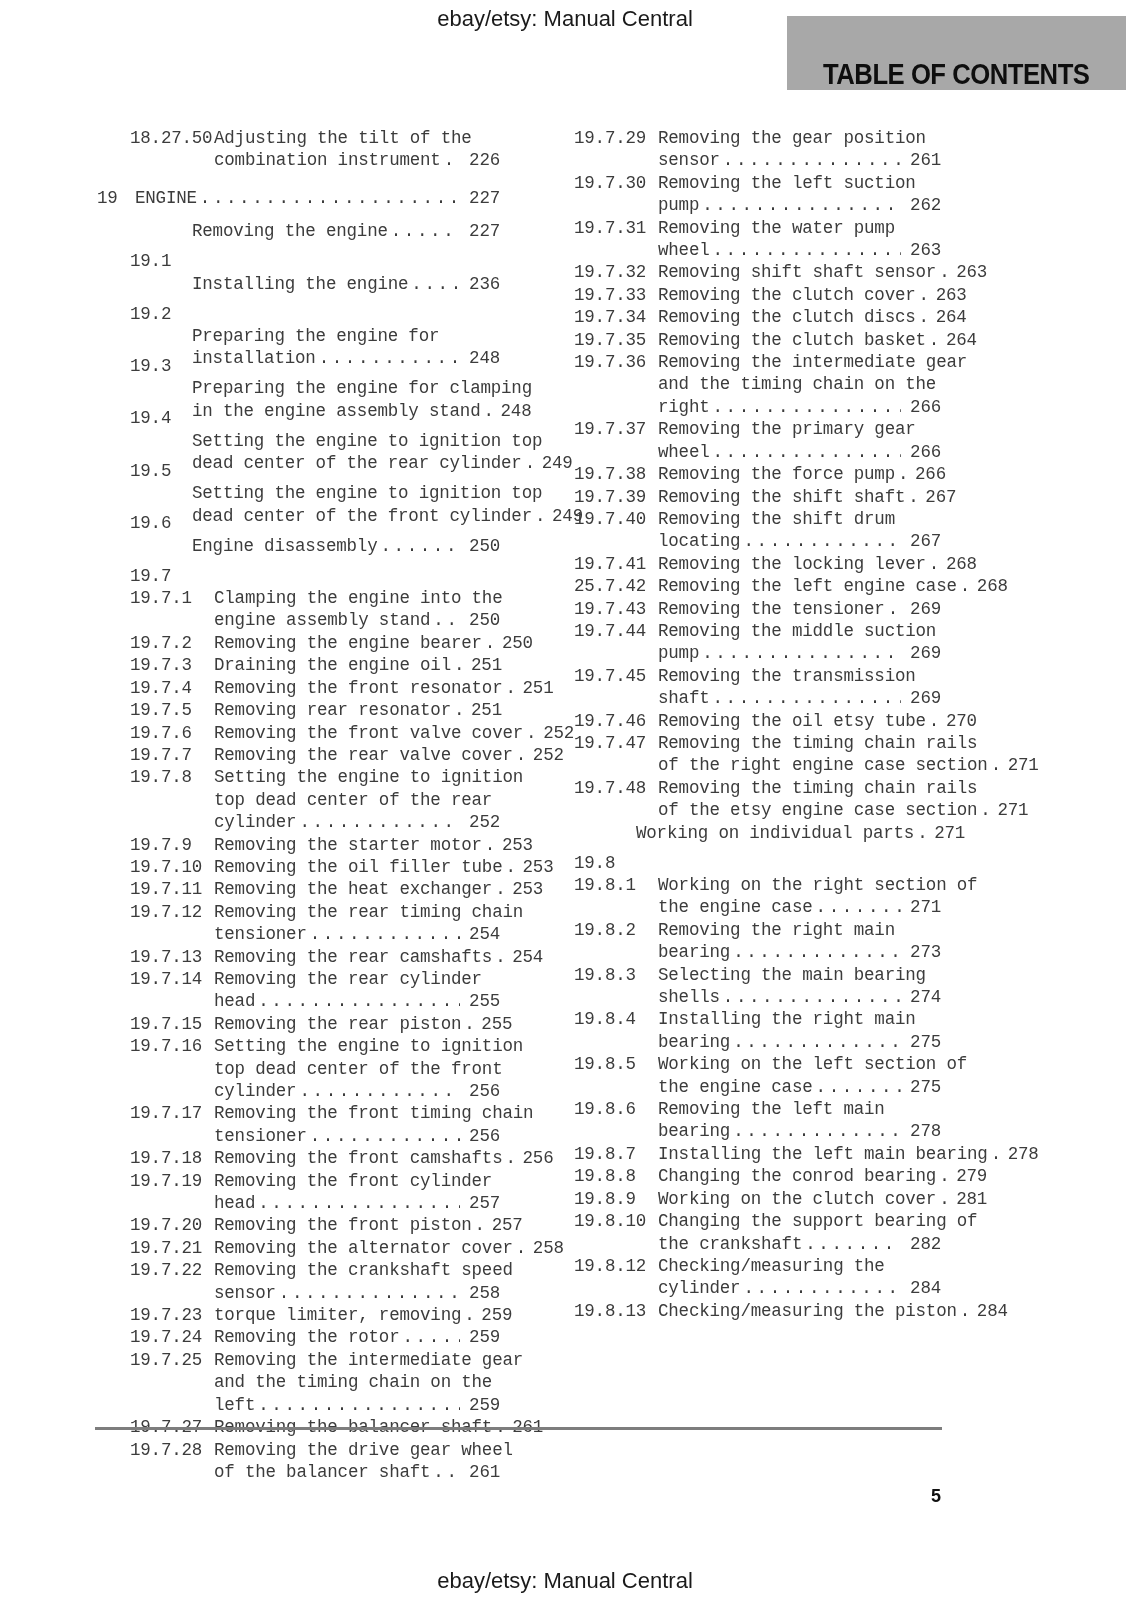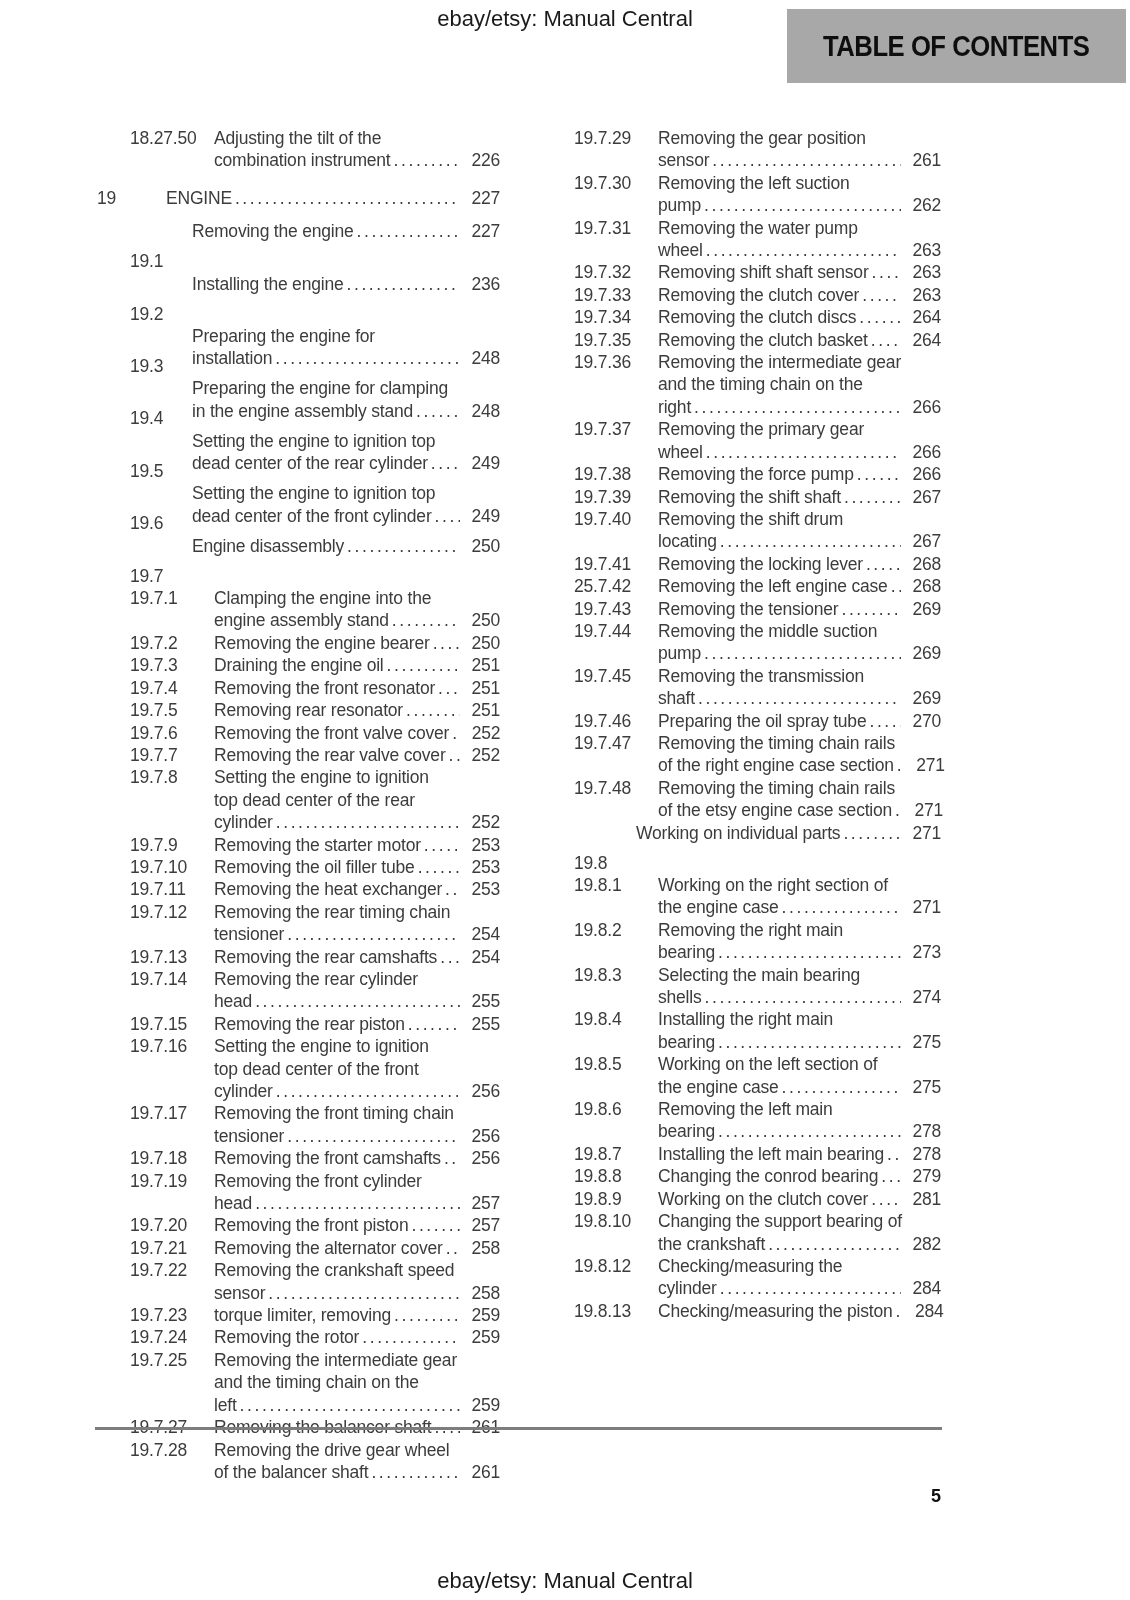--- a/index.html
+++ b/index.html
@@ -10,41 +10,42 @@
     font-family: "Liberation Sans", sans-serif;
     color: #3c3c3c;
     overflow: hidden;
   }
   
   .header-title {
     position: absolute; top: 6px; left: 0; width: 1130px;
     text-align: center; font-size: 22px; color: #1a1a1a;
   }
   .toc-banner {
-    position: absolute; left: 787px; top: 9px; width: 339px; height: 74px;
+    position: absolute; left: 787px; top: 16px; width: 339px; height: 74px;
     background: #a8a8a8;
-    display: flex; align-items: center; justify-content: center;
+    display: flex; align-items: flex-end; justify-content: center;
   }
   .toc-banner .banner-label {
     font-weight: 800; font-size: 27px; color: #0e0e0e;
     letter-spacing: -0.5px; white-space: nowrap;
     transform: scaleX(0.95) scaleY(1.1);
   }
   
   .columns {
     position: absolute; top: 127px; left: 97px; width: 844px;
     display: flex;
     font-size: 17.5px; line-height: 22.4px; letter-spacing: -0.2px;
     color: #3c3c3c;
+    font-family: Liberation Mono, monospace;
   }
   .col-left  { width: 403px; margin-right: 41px; }
   .col-right { width: 400px; }
   .entry { display: flex; }
   .entry .num { flex: 0 0 auto; white-space: nowrap; }
-  .entry.level1 { margin: 15px 0 11px 0; gap: 31px; }
+  .entry.level1 { margin: 15px 0 11px 0; }
   .entry.level1 .num { width: 38px; }
   .entry.level2 { padding-left: 33px; }
   .entry.level2 .num { width: 62px; margin-top: 30px; }
   .entry.level3 { padding-left: 33px; }
   .entry.level3 .num { width: 84px; }
   .entry-body { flex: 1 1 auto; min-width: 0; }
   .entry-body .line { white-space: nowrap; }
   .entry-body .line.last { display: flex; align-items: baseline; }
   .line.last .txt { flex: 0 0 auto; white-space: nowrap; }
   .leader {
@@ -637,21 +638,21 @@
             <span class="txt">shaft</span>
             <span class="leader"></span>
             <span class="pg">269</span>
           </div>
         </div>
       </div>
       <div class="entry level3">
         <span class="num">19.7.46</span>
         <div class="entry-body">
           <div class="line last">
-            <span class="txt">Preparing the oil spray tube</span>
+            <span class="txt">Removing the oil etsy tube</span>
             <span class="leader"></span>
             <span class="pg">270</span>
           </div>
         </div>
       </div>
       <div class="entry level3">
         <span class="num">19.7.47</span>
         <div class="entry-body">
           <div class="line">Removing the timing chain rails</div>
           <div class="line last">

